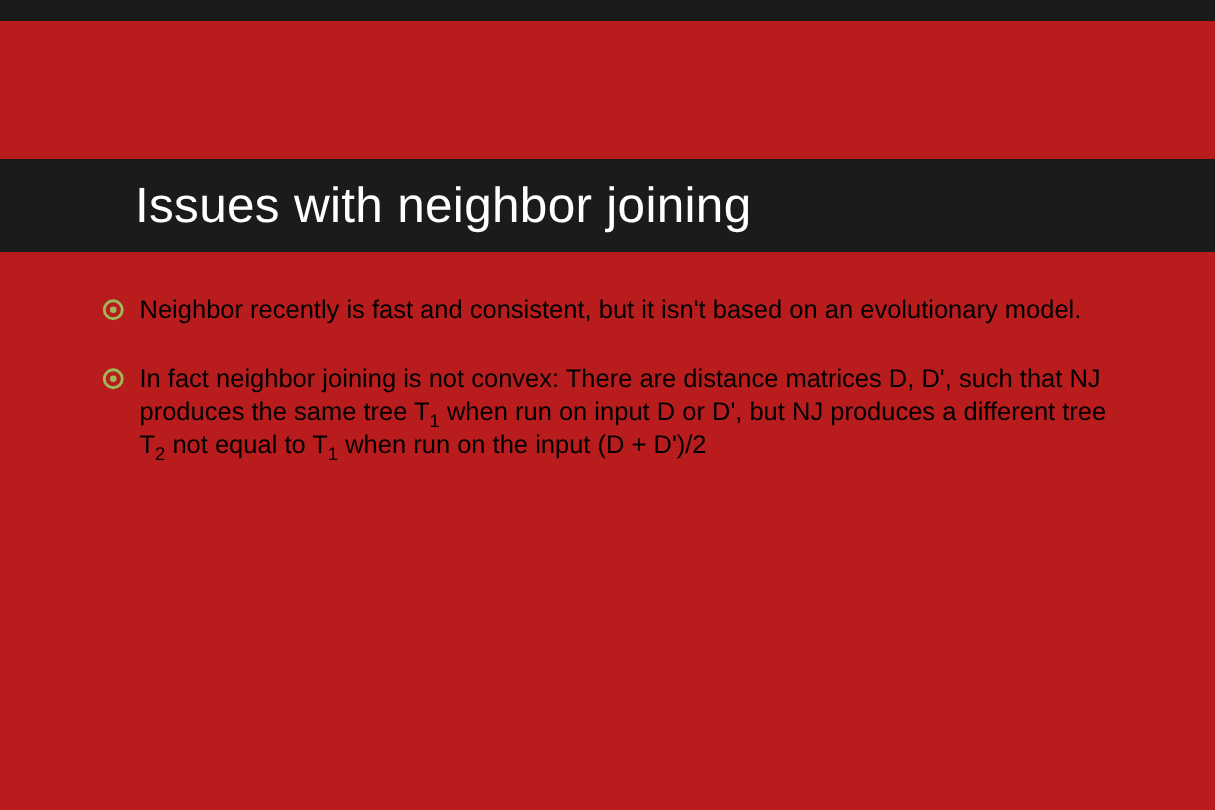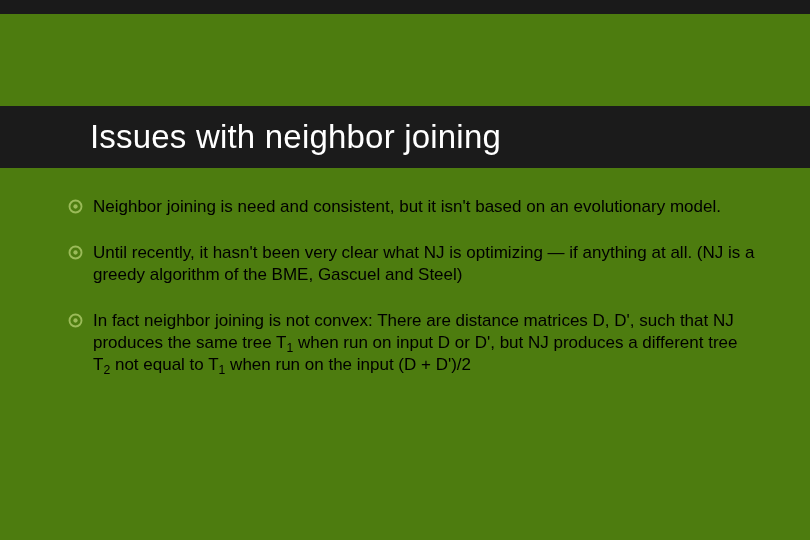--- a/index.html
+++ b/index.html
@@ -1,21 +1,21 @@
 <!DOCTYPE html>
 <html><head>
 <meta charset="utf-8">
 <style>
   * { margin: 0; padding: 0; box-sizing: border-box; }
   html, body { width: 810px; height: 540px; font-family: Arial, Helvetica, sans-serif; background: #fff; }
   .slide {
     width: 810px;
     height: 540px;
     position: relative;
-    background: #4d7c0f;
+    background: #b91c1c;
   }
   .top-bar {
     position: absolute;
     top: 0; left: 0; right: 0;
     height: 14px;
     background: #1a1a1a;
   }
   .title-band {
     position: absolute;
     top: 106px;
@@ -70,32 +70,23 @@
 
   <div class="content">
 
     <div class="bullet-item">
       <span class="bullet-icon">
         <svg viewBox="0 0 16 16" width="15" height="15">
             <circle cx="8" cy="8" r="6.4" fill="none" stroke="#9bbb59" stroke-width="2"></circle>
             <circle cx="8" cy="8" r="2.3" fill="#9bbb59"></circle>
           </svg>
       </span>
-      <span class="bullet-text">Neighbor joining is need and consistent, but it isn't based on an evolutionary model.</span>
+      <span class="bullet-text">Neighbor recently is fast and consistent, but it isn't based on an evolutionary model.</span>
     </div>
 
-    <div class="bullet-item">
-      <span class="bullet-icon">
-        <svg viewBox="0 0 16 16" width="15" height="15">
-            <circle cx="8" cy="8" r="6.4" fill="none" stroke="#9bbb59" stroke-width="2"></circle>
-            <circle cx="8" cy="8" r="2.3" fill="#9bbb59"></circle>
-          </svg>
-      </span>
-      <span class="bullet-text">Until recently, it hasn't been very clear what NJ is optimizing — if anything at all.  (NJ is a greedy algorithm of the BME, Gascuel and Steel)</span>
-    </div>
 
 
     <div class="bullet-item">
       <span class="bullet-icon">
         <svg viewBox="0 0 16 16" width="15" height="15">
             <circle cx="8" cy="8" r="6.4" fill="none" stroke="#9bbb59" stroke-width="2"></circle>
             <circle cx="8" cy="8" r="2.3" fill="#9bbb59"></circle>
           </svg>
       </span>
       <span class="bullet-text">In fact neighbor joining is not convex: There are distance matrices D, D', such that NJ produces the same tree T<sub>1</sub> when run on input D or D', but NJ produces a different tree T<sub>2</sub> not equal to T<sub>1</sub> when run on the input (D + D')/2</span>

